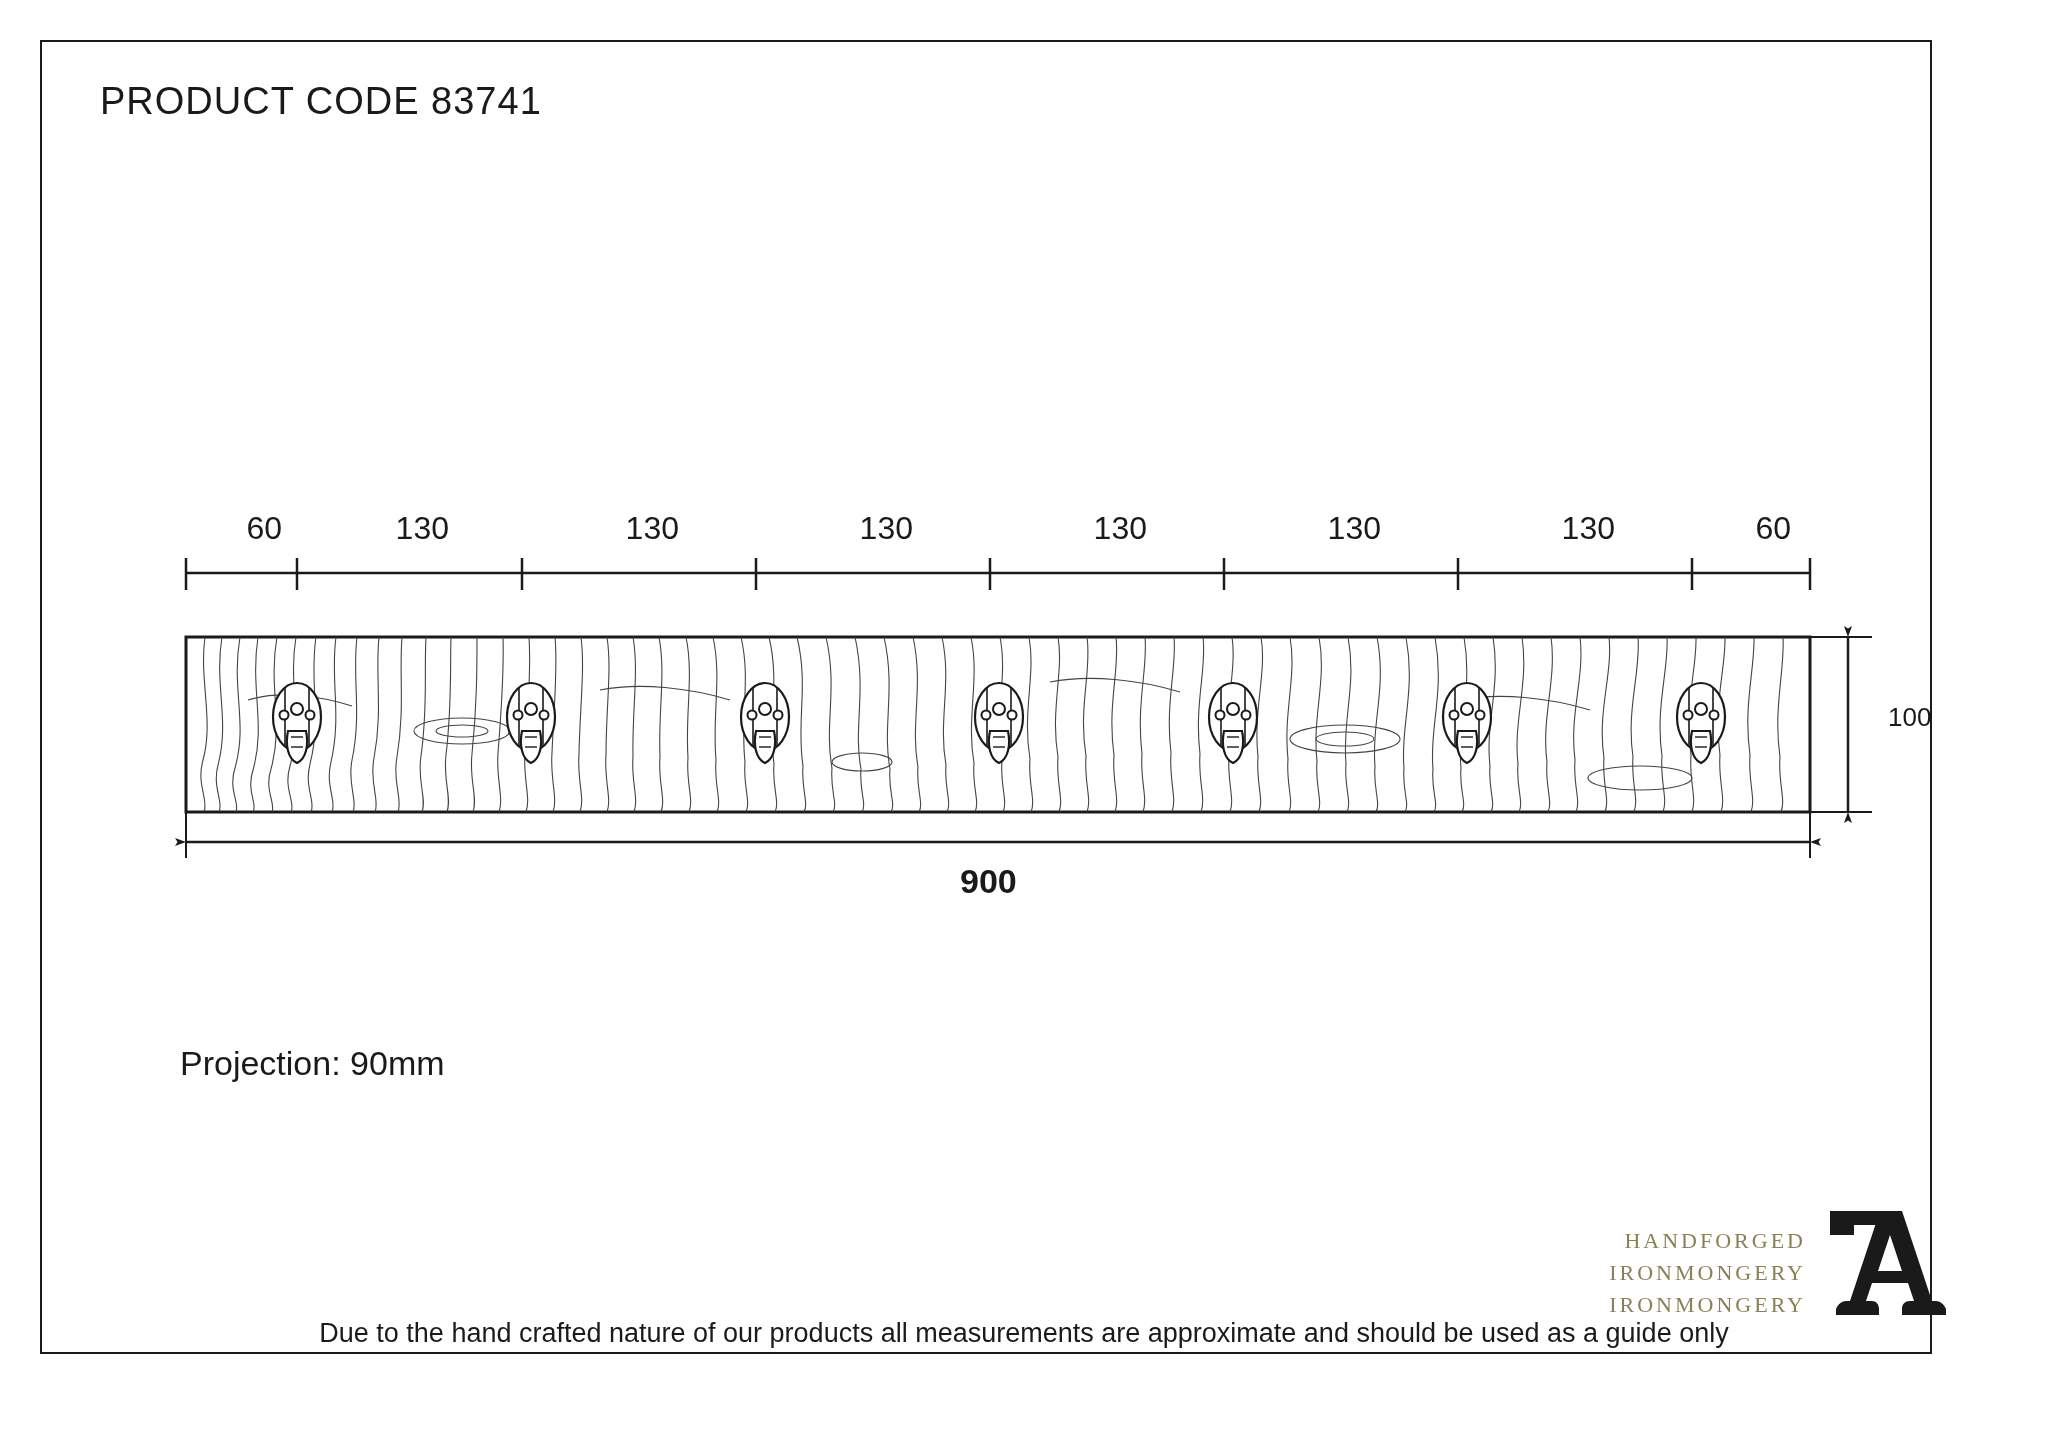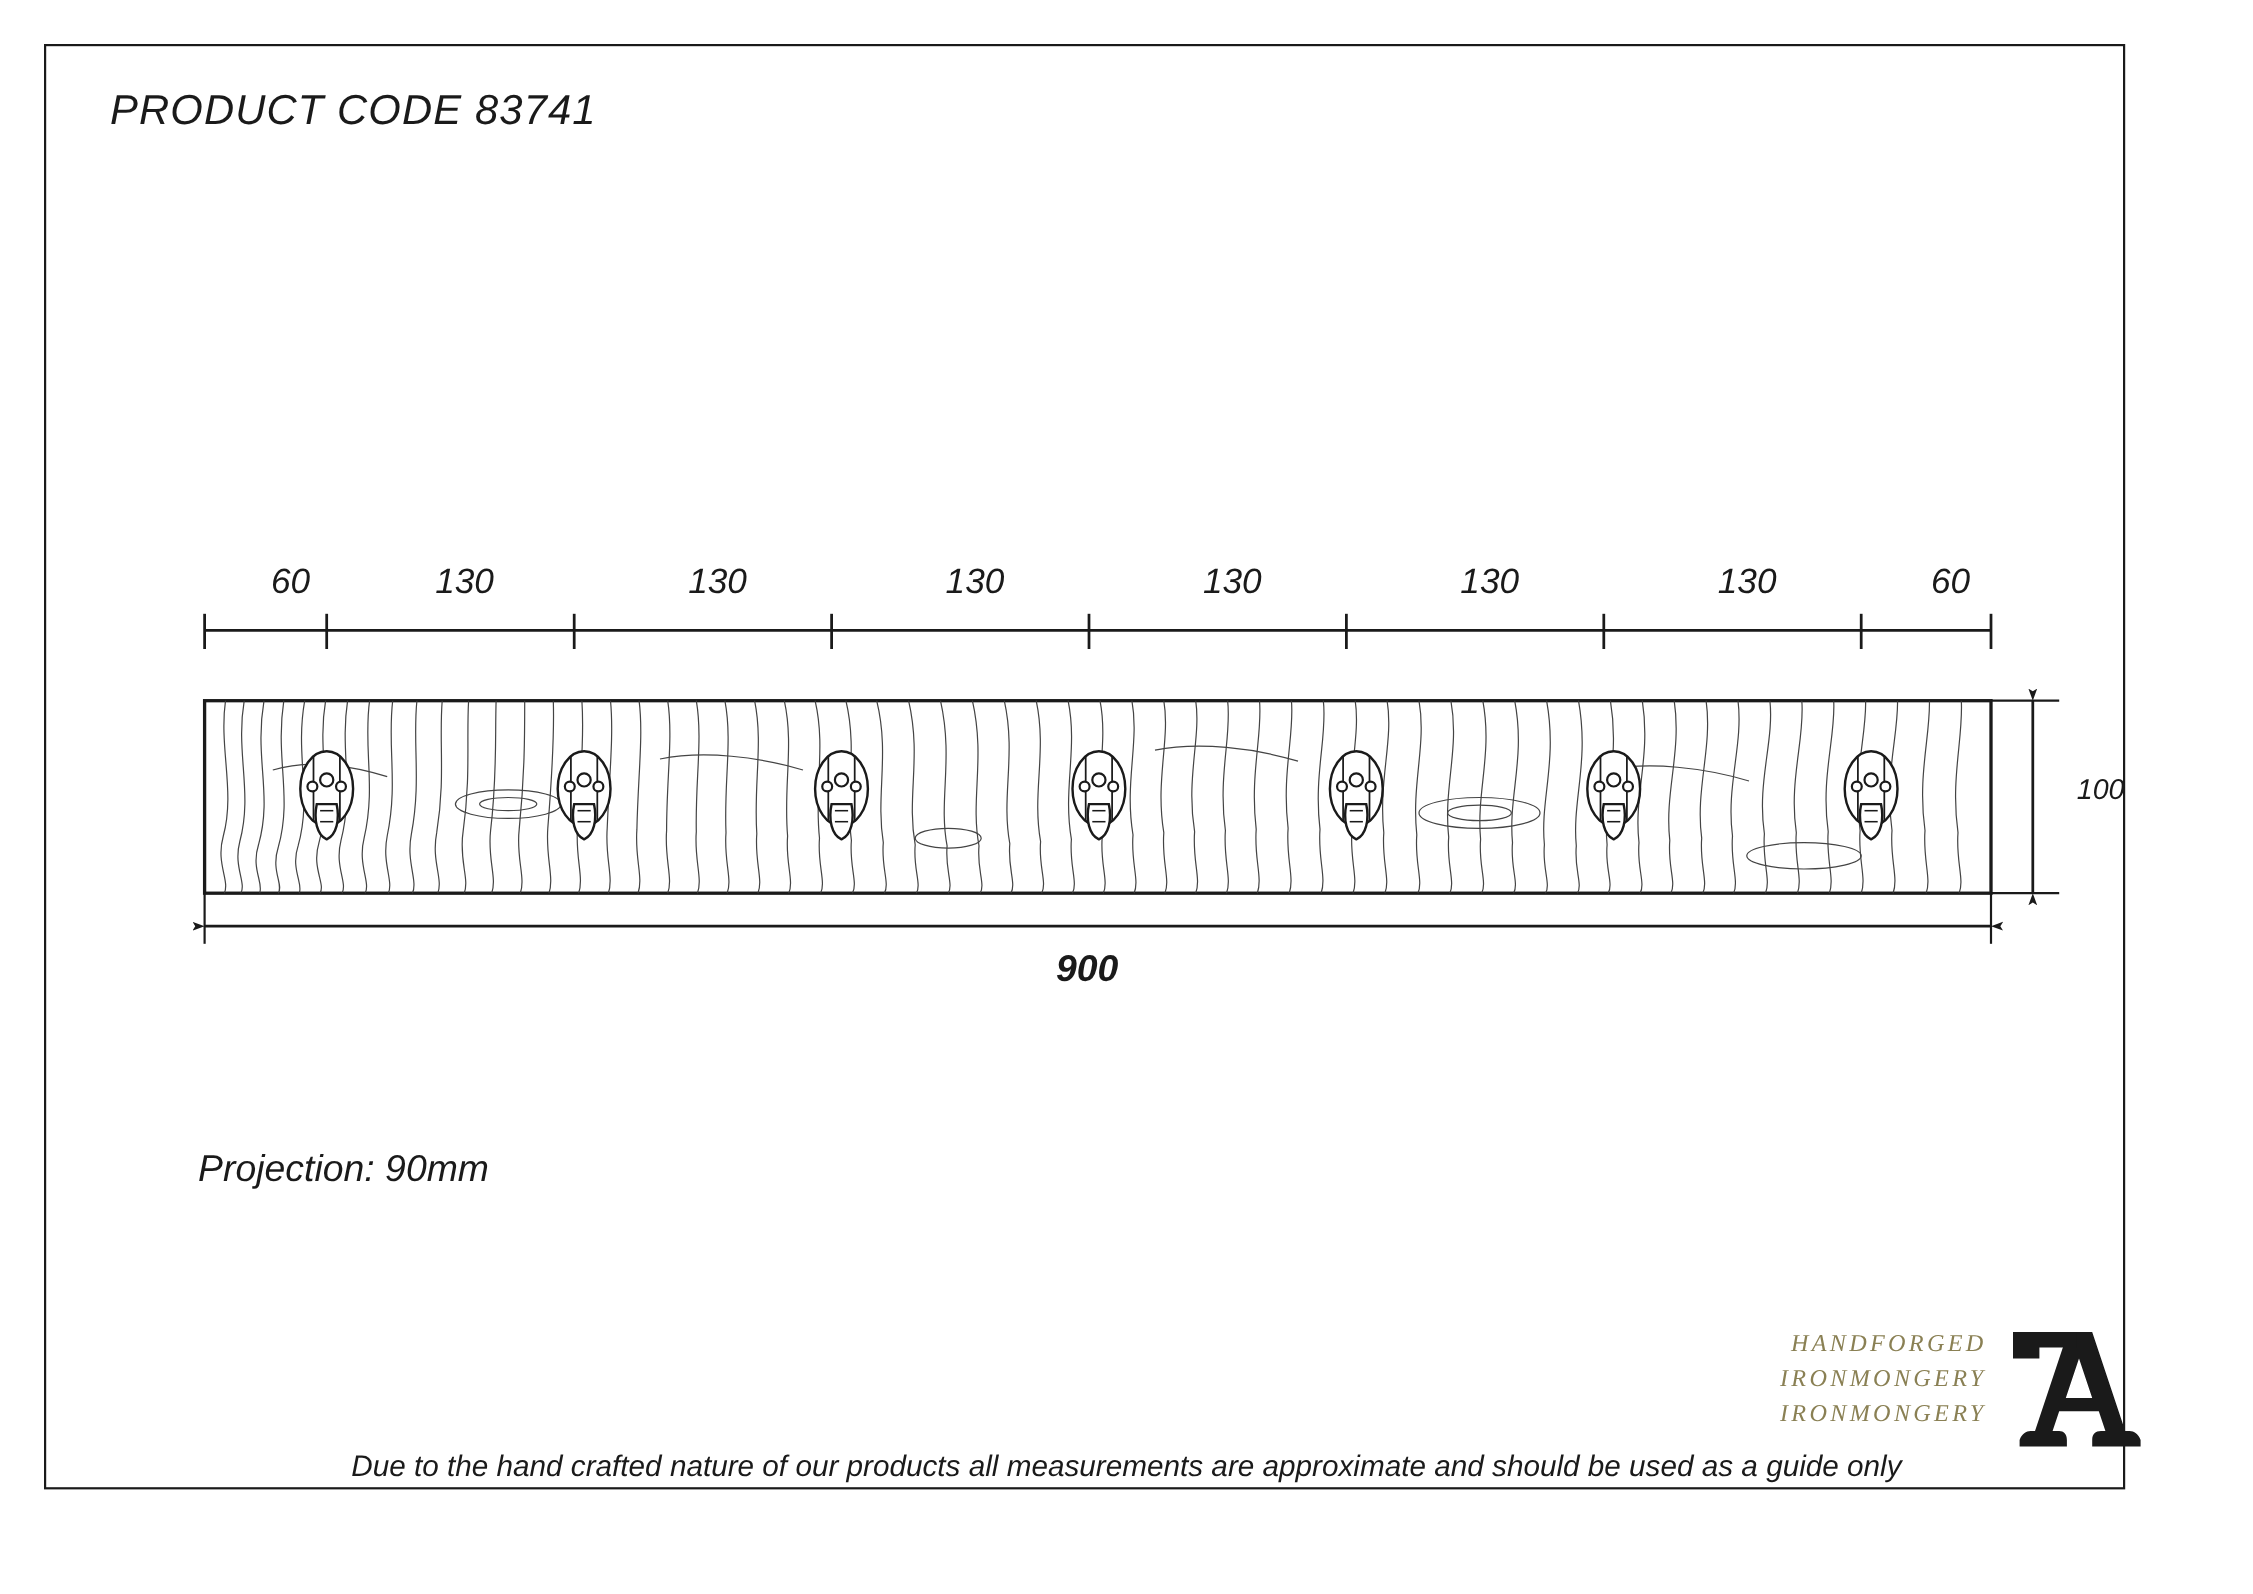--- a/index.html
+++ b/index.html
@@ -10,21 +10,20 @@
   body {
     font-family: "Liberation Sans", sans-serif;
     color: #1a1a1a;
   }
   .page {
     position: relative;
     width: 2048px;
     height: 1449px;
     background: #ffffff;
     overflow: hidden;
-    font-style: italic;
   }
   .frame {
     position: absolute;
     left: 40px;
     top: 40px;
     width: 1892px;
     height: 1314px;
     border: 2px solid #1a1a1a;
     box-sizing: border-box;
     background: #ffffff;
@@ -63,21 +62,21 @@
     width: 2048px;
     height: 1449px;
     pointer-events: none;
   }
   
   .logo-wrap {
     position: absolute;
     right: 100px;
     top: 1205px;
     display: flex;
-    align-items: flex-start;
+    align-items: flex-end;
     gap: 22px;
   }
   .logo-text {
     text-align: right;
     font-family: "Liberation Serif", serif;
     color: #8a8054;
     font-size: 22px;
     letter-spacing: 3px;
     line-height: 1.45;
   }

